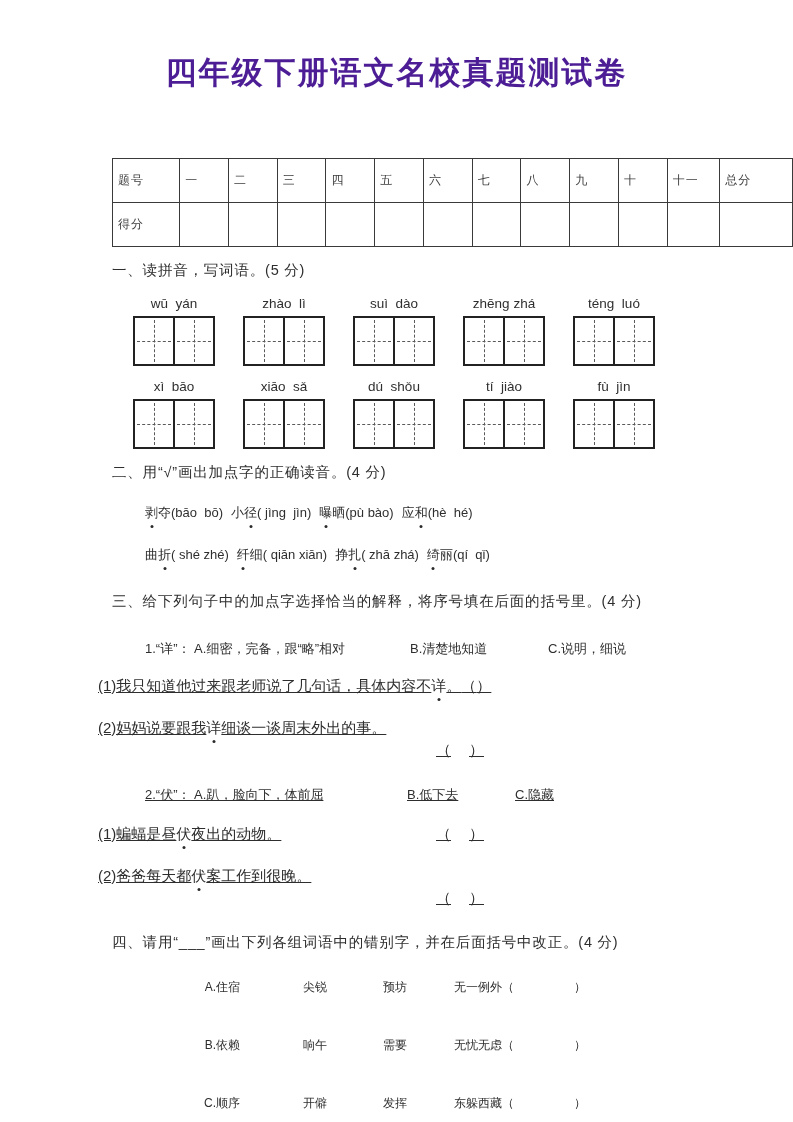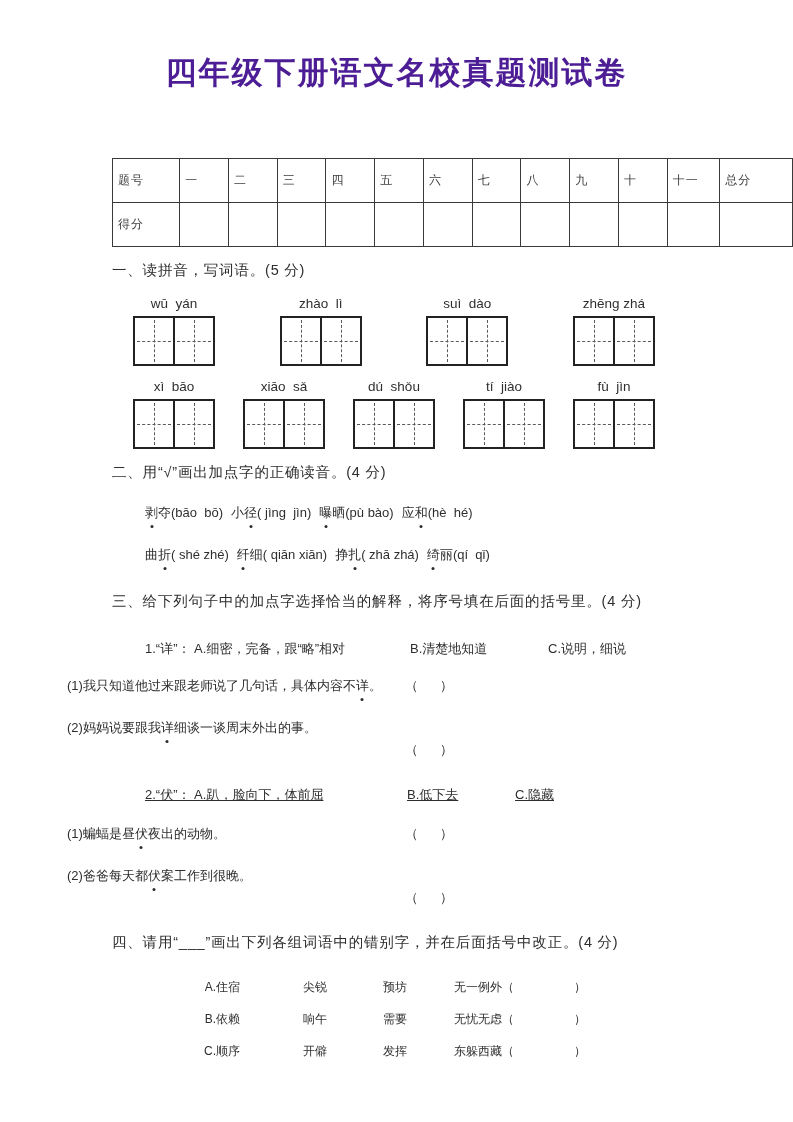--- a/index.html
+++ b/index.html
@@ -38,29 +38,29 @@
     background:#2b2b2b;transform:translateX(-50%);}
 
   .opt-row{margin:28px 0 0 145px;display:flex;font-size:13px;color:#2e2e2e;line-height:20px;}
   .opt-row span{white-space:pre;}
   .w-stem1{width:265px;}
   .w-b1{width:138px;}
   .w-stem2{width:262px;}
   .w-b2{width:108px;}
   .opt-row.q2{margin-top:24px;text-decoration:underline;}
 
-  .sent-row{margin:16px 0 0 67px;width:536px;display:flex;font-size:13px;color:#2e2e2e;line-height:22px;}
+  .sent-row{margin:16px 0 0 98px;width:536px;display:flex;font-size:15px;color:#2e2e2e;line-height:22px;text-decoration:underline;}
   .sent-row.mt20{margin-top:20px;flex-direction:column;}
   .sent-row.mt18{margin-top:18px;}
   .sent{white-space:pre;}
   .sent span{white-space:pre;}
   .parens{margin-left:auto;margin-right:150px;width:48px;display:flex;justify-content:space-between;color:#2e2e2e;}
 
   .s4-row{margin:22px 0 0 145px;display:flex;font-size:12px;color:#2e2e2e;line-height:26px;width:536px;text-align:right;}
-  .s4-row.mt23{margin-top:6px;}
+  .s4-row.mt23{margin-top:32px;}
   .s4-row span{white-space:pre;}
   .c1{width:95px;}
   .c2{width:87px;}
   .c3{width:80px;}
   .c4{width:95px;}
   .parens.s4p{margin-left:0;margin-right:0;width:84px;}
 </style>
 </head>
 <body>
 
@@ -127,20 +127,27 @@
           <div class="tzg-cell"></div>
         </div>
     </div>
     <div class="pg-col">
       <div class="pinyin">zhēng zhá</div>
       <div class="tzg">
           <div class="tzg-cell"></div>
           <div class="tzg-cell"></div>
         </div>
     </div>
+    <div class="pg-col">
+      <div class="pinyin">téng  luó</div>
+      <div class="tzg">
+          <div class="tzg-cell"></div>
+          <div class="tzg-cell"></div>
+        </div>
+    </div>
   </div>
 
   <div class="pg-row second">
     <div class="pg-col">
       <div class="pinyin">xì  bāo</div>
       <div class="tzg">
           <div class="tzg-cell"></div>
           <div class="tzg-cell"></div>
         </div>
     </div>

